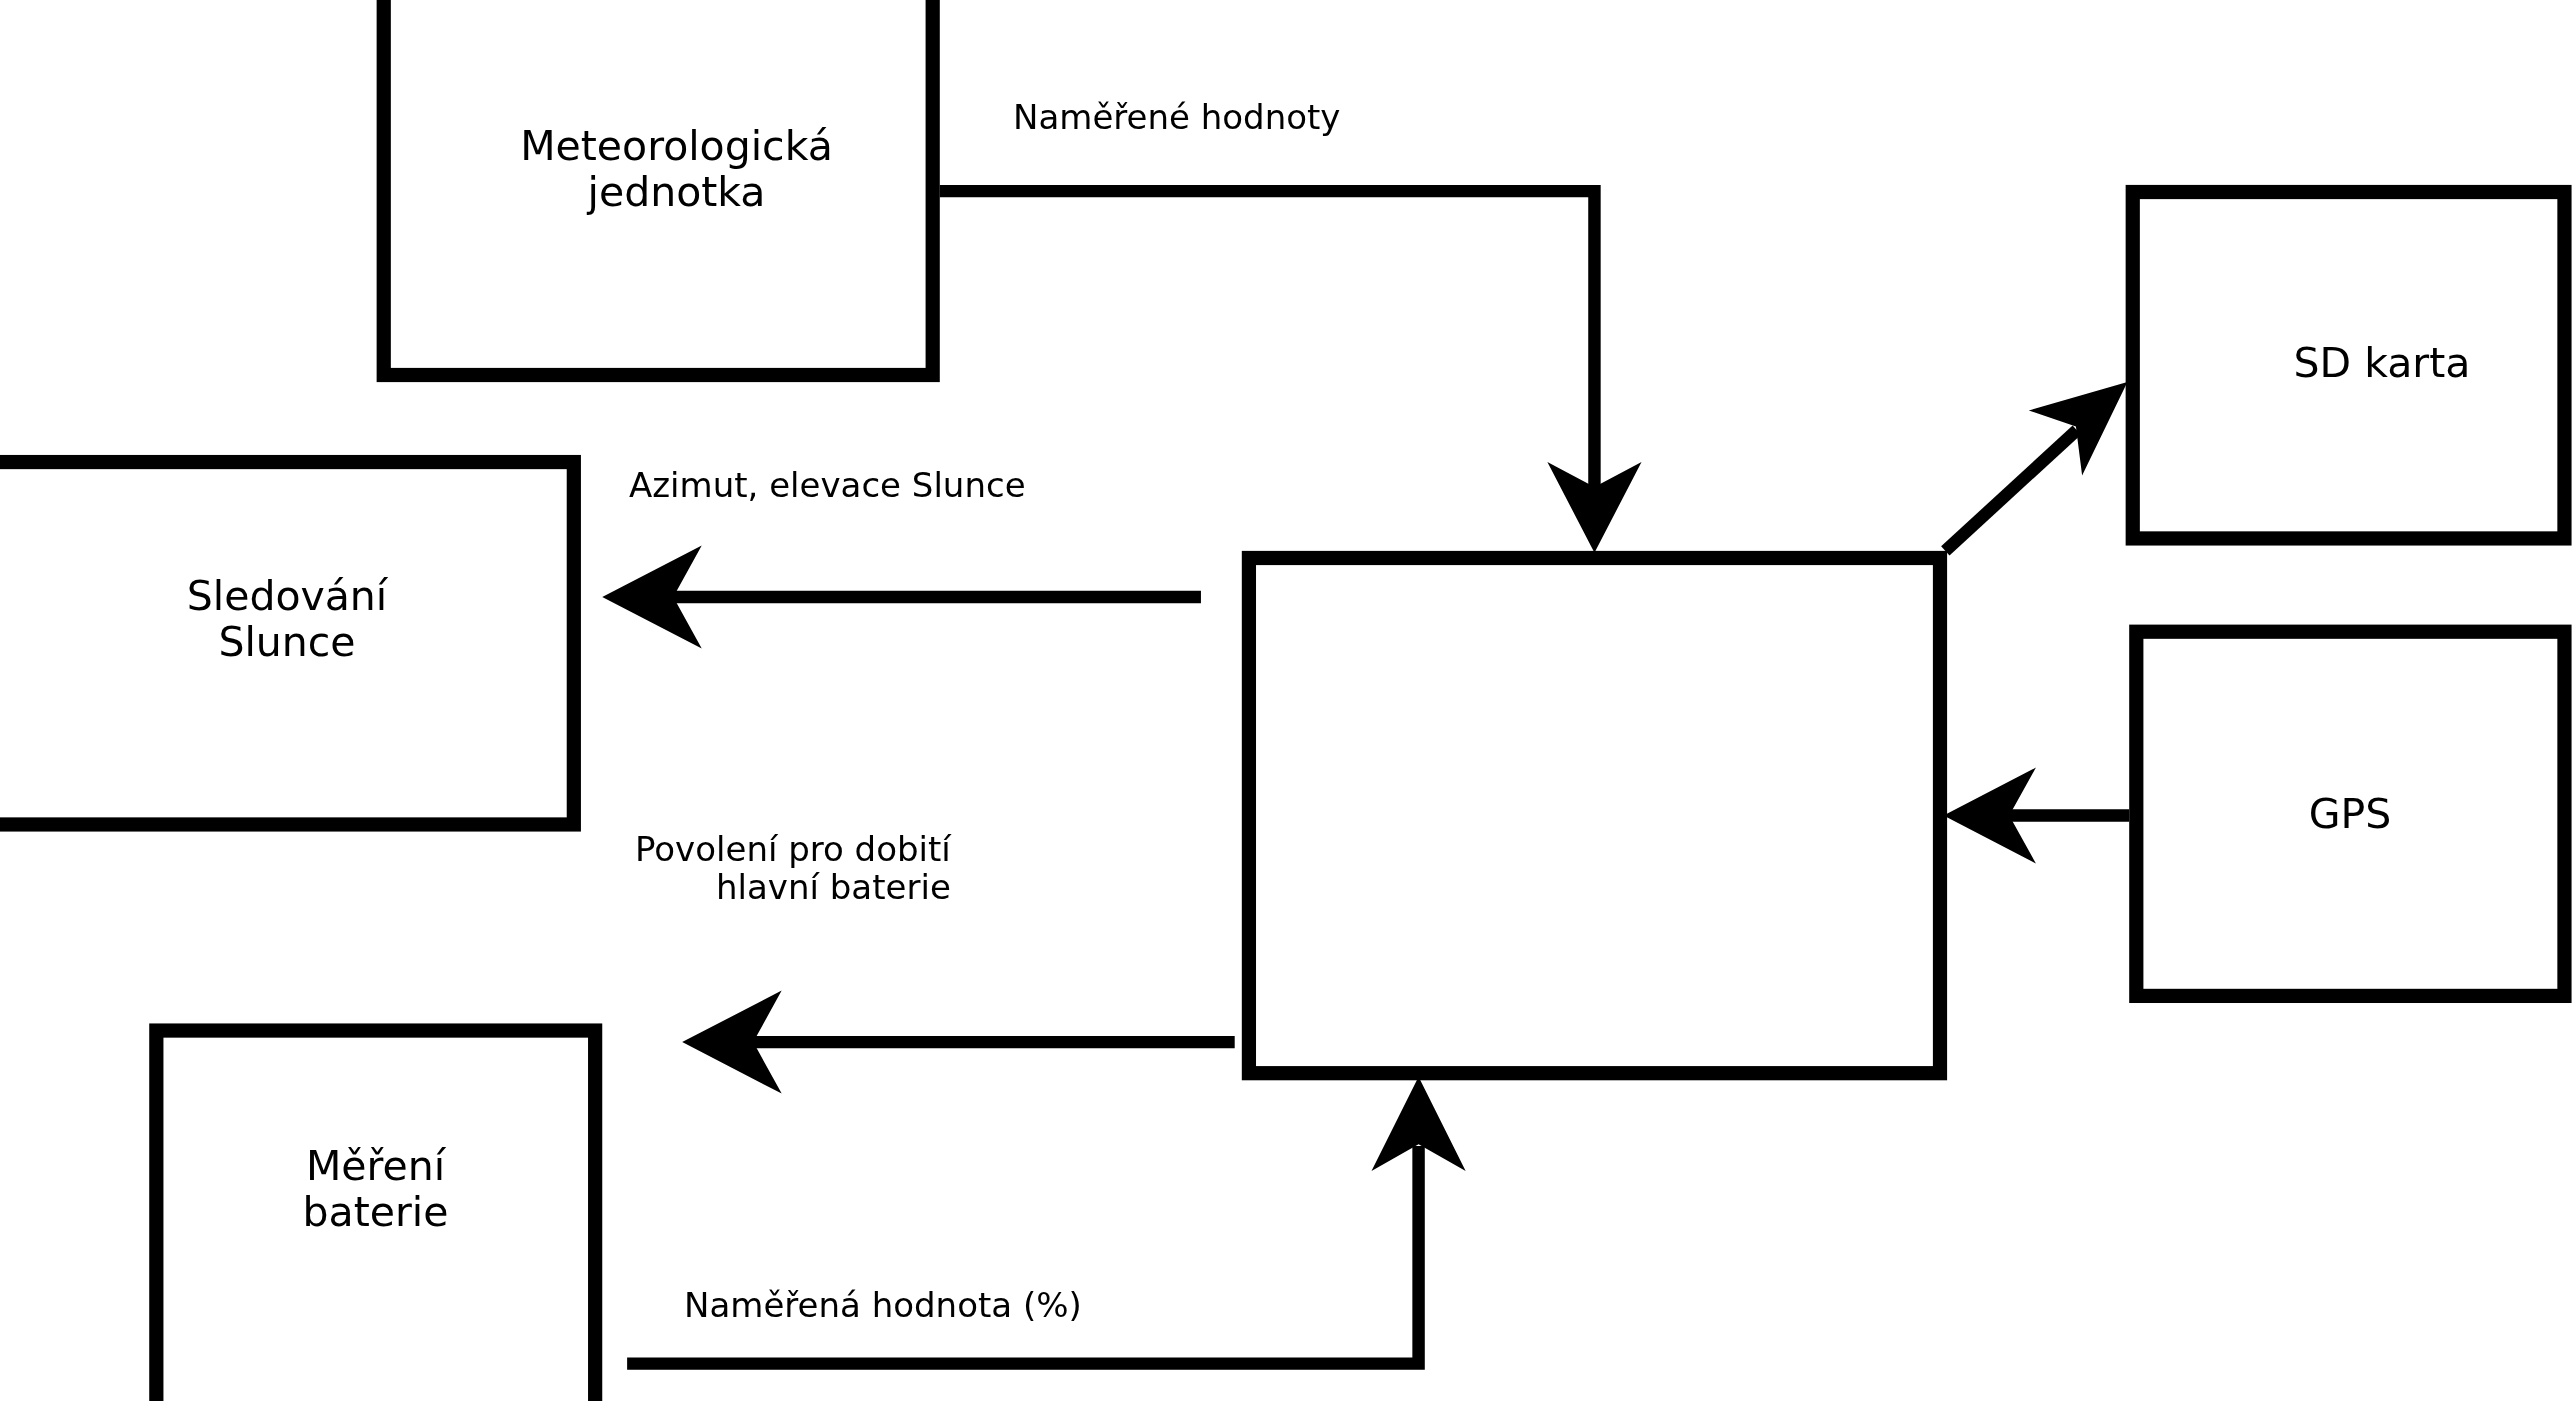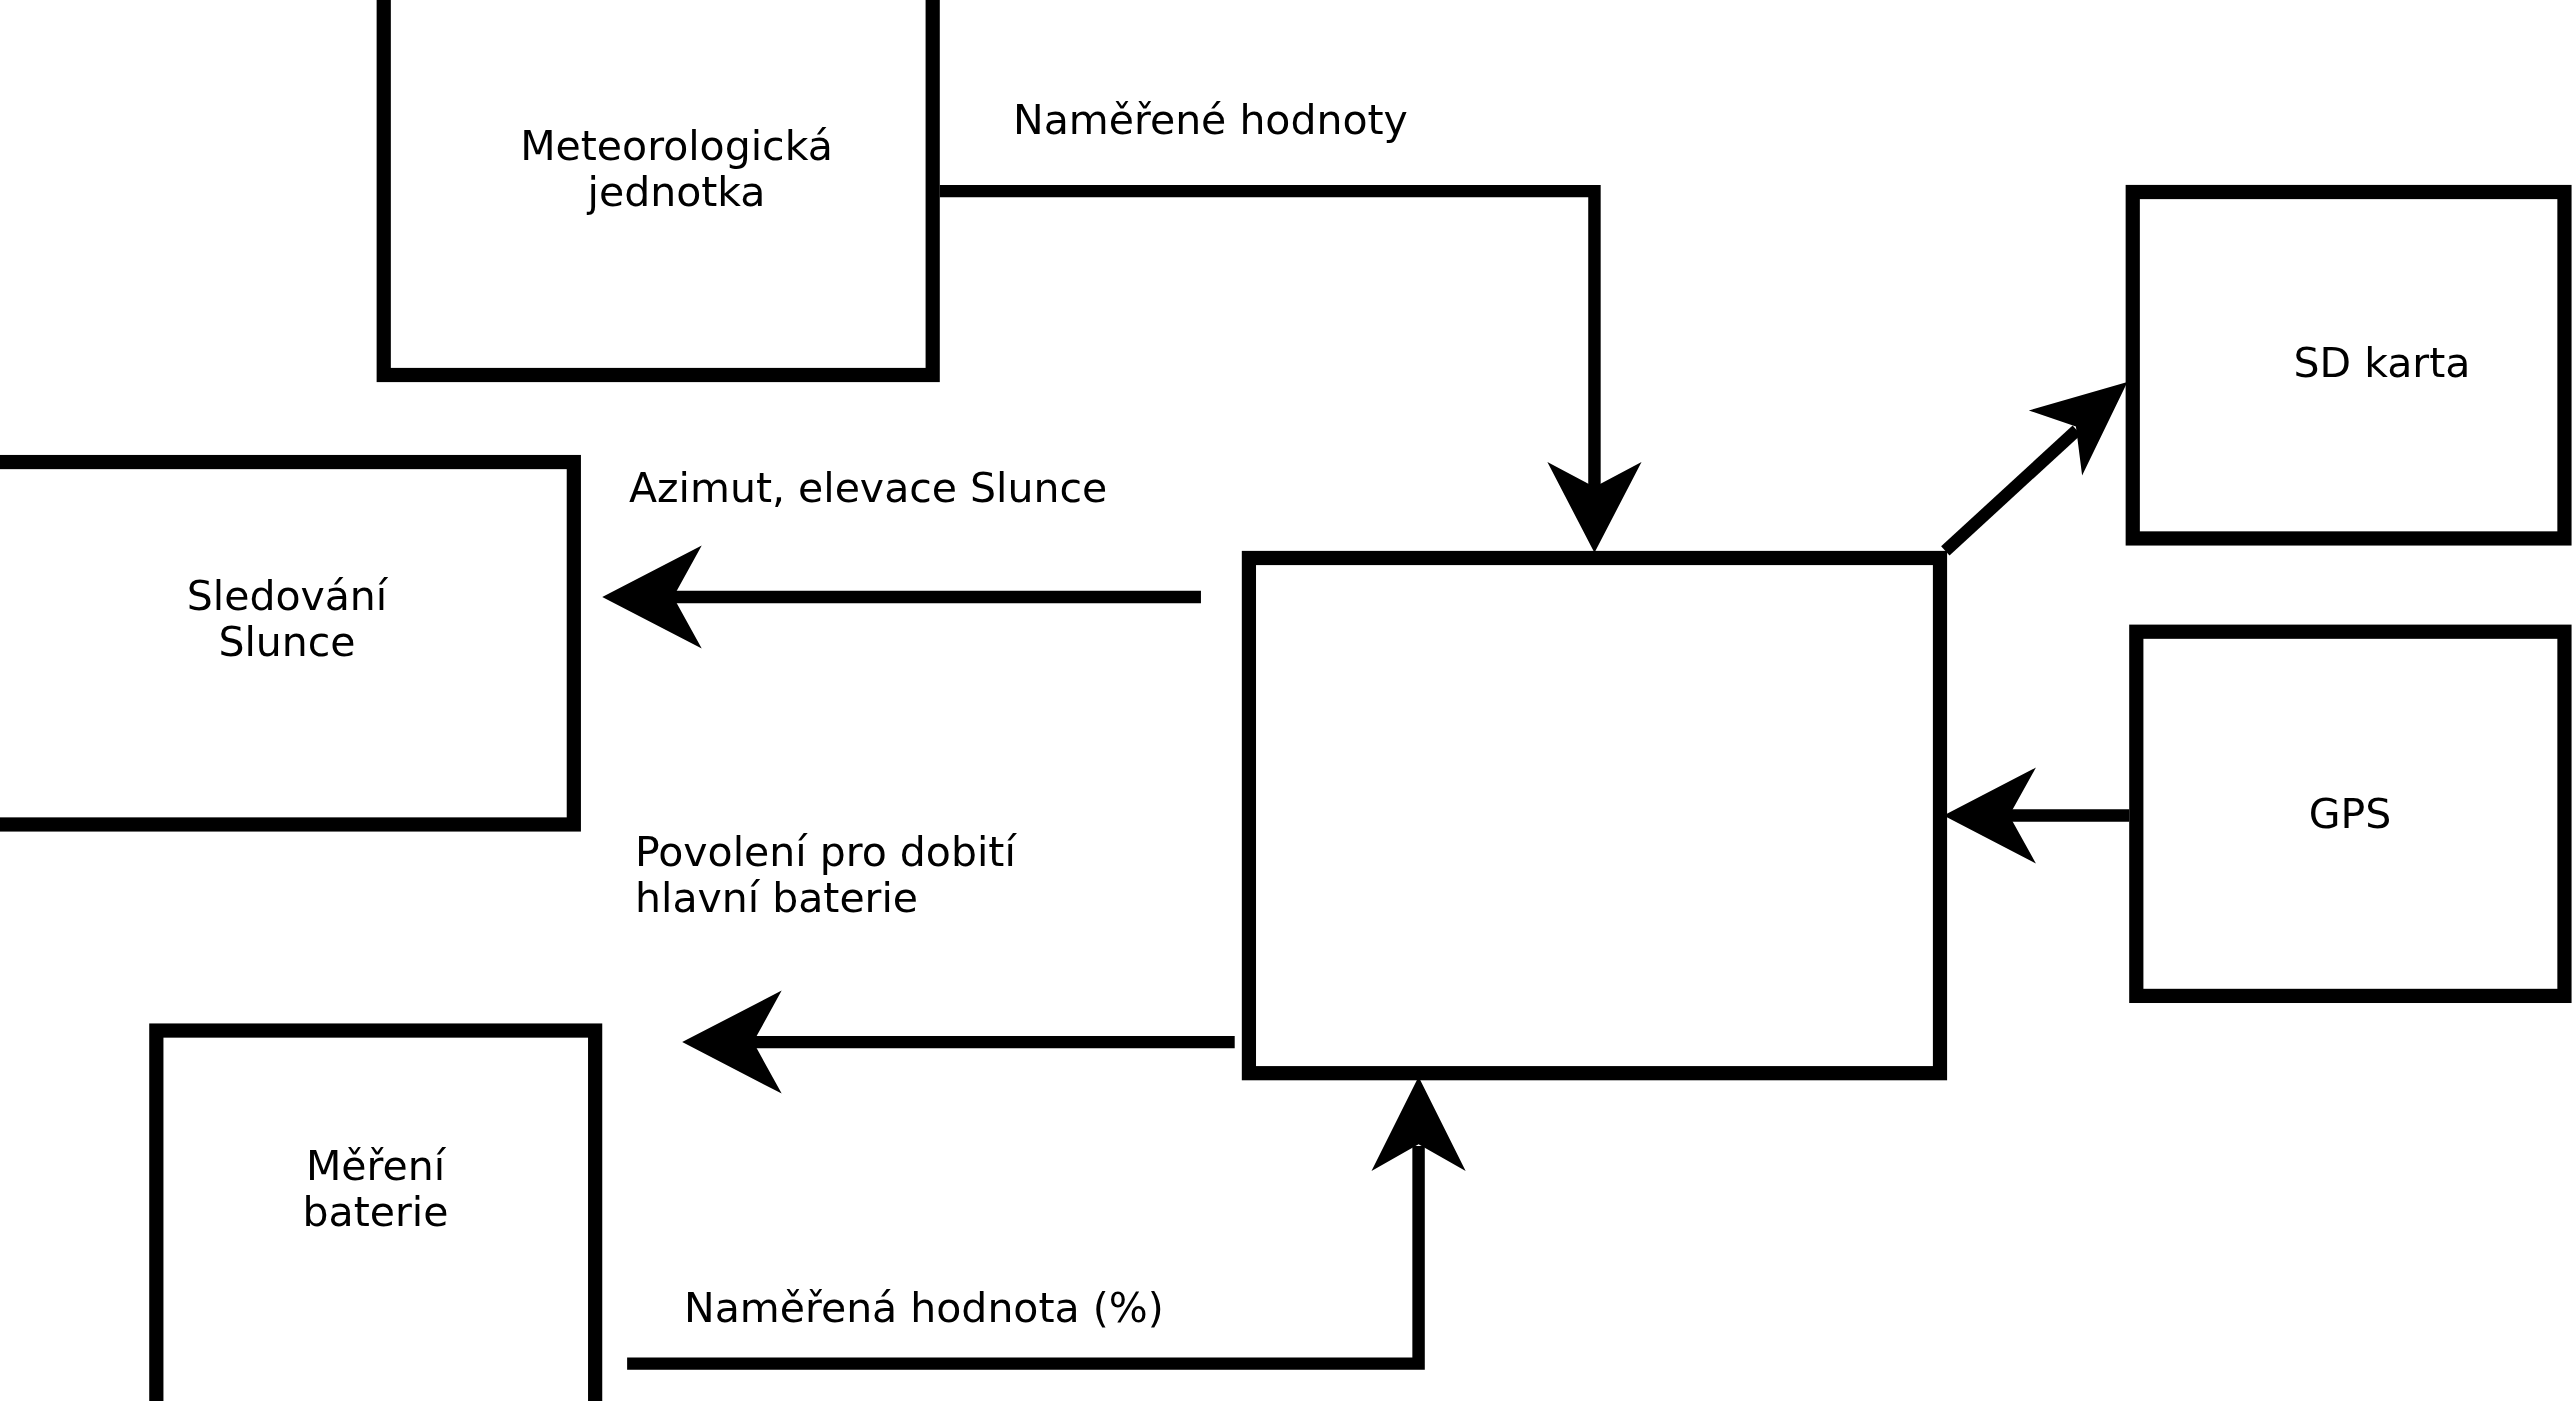--- a/index.html
+++ b/index.html
@@ -33,22 +33,22 @@
     font-weight: 400;
     line-height: 1.12;
     white-space: pre-line;
     pointer-events: none;
   }
   .node-label {
     text-align: center;
     font-size: 41px;
   }
   .edge-label {
-    text-align: left;
-    font-size: 41px;
+    text-align: right;
+    font-size: 34px;
   }
 </style>
 </head>
 <body>
 
 <div id="stage">
 
   <svg id="diagram-svg" viewBox="0 0 2900 1578" xmlns="http://www.w3.org/2000/svg">
 
     <rect x="432" y="-10" width="618" height="432" fill="#ffffff" stroke="#000000" stroke-width="16"></rect>

